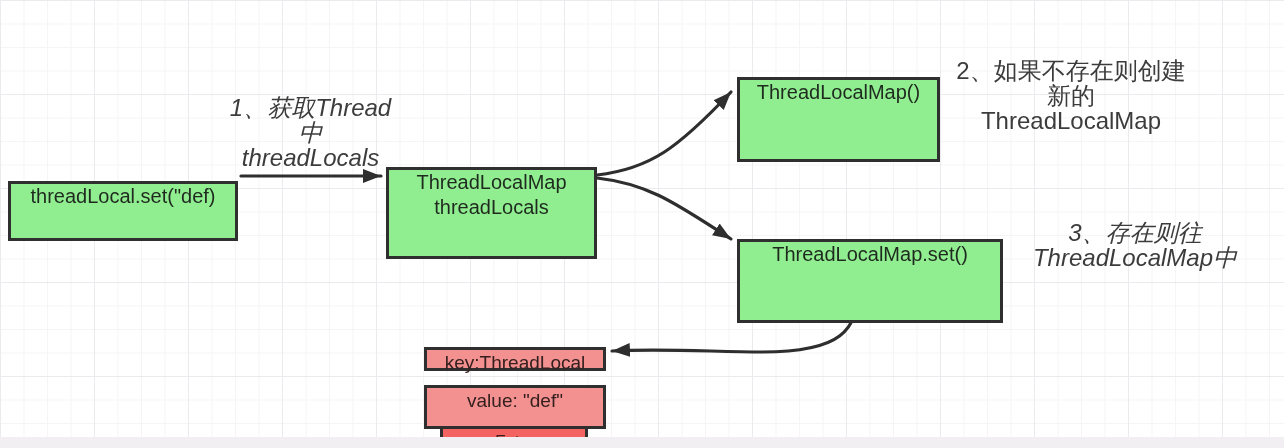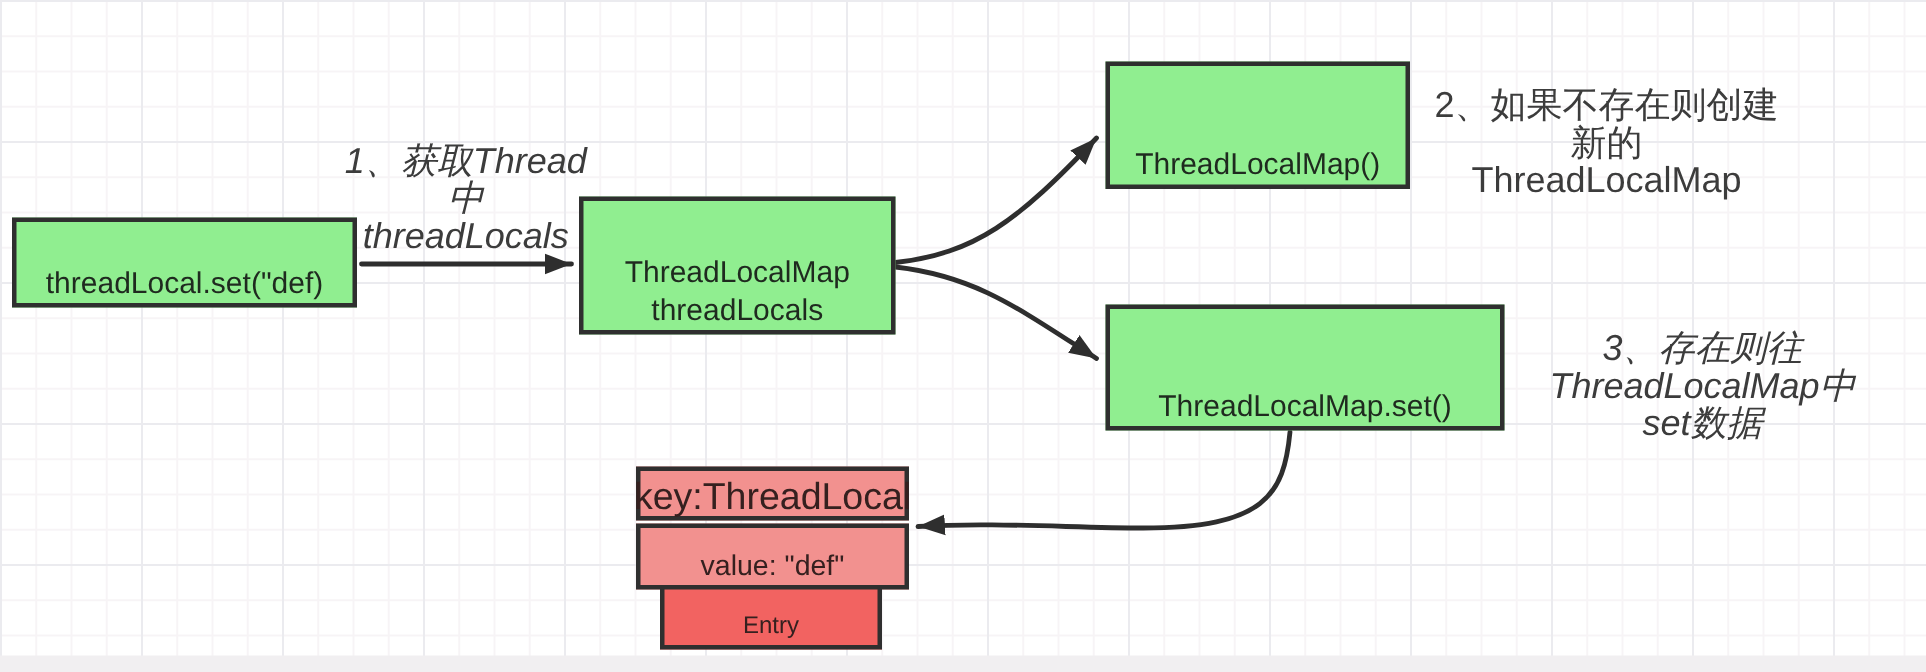--- a/index.html
+++ b/index.html
@@ -13,32 +13,33 @@
       linear-gradient(to right, #ebebef 1px, transparent 1px),
       linear-gradient(to bottom, #ebebef 1px, transparent 1px),
       linear-gradient(to right, #f7f4f6 1px, transparent 1px),
       linear-gradient(to bottom, #f7f4f6 1px, transparent 1px);
     background-size: 94px 94px, 94px 94px, 23.5px 23.5px, 23.5px 23.5px;
   }
   .connectors { position:absolute; left:0; top:0; width:1284px; height:448px; pointer-events:none; }
   .node {
     position:absolute; box-sizing:border-box;
     border:3px solid #2f2f2f;
-    display:flex; flex-direction:column; align-items:center; justify-content:flex-end;
+    display:flex; flex-direction:column; align-items:center; justify-content:flex-start;
     font-size:20px; color:#1f2a1f; text-align:center; line-height:25px;
     white-space:nowrap;
+    margin-top:36px;
   }
   .green { background:#90ee90; }
   .pink  { background:#f2918f; color:#35201f; }
   .red   { background:#f26361; color:#35201f; }
   #n-set    { left:8px;   top:145px; width:230px; height:60px; }
   #n-map    { left:386px; top:131px; width:211px; height:92px; }
   #n-newmap { left:737px; top:41px;  width:203px; height:85px; }
   #n-mapset { left:737px; top:203px; width:266px; height:84px; }
-  #n-key    { left:424px; top:311px; width:182px; height:36px; font-size:25px; }
+  #n-key    { left:424px; top:311px; width:182px; height:24px; font-size:19px; }
   #n-value  { left:424px; top:349px; width:182px; height:44px; font-size:19px; }
   #n-entry  { left:440px; top:390px; width:148px; height:43px; font-size:16px; }
   .annotation {
     position:absolute; text-align:center;
     font-size:24px; line-height:25px; color:#3c3c3c;
   }
   #a1 { left:218px; top:95px;  width:185px;font-style:italic; }
   #a2 { left:945px; top:58px;  width:252px; }
   #a3 { left:986px; top:220px; width:298px;font-style:italic; }
   #a4 { left:775px; top:366px; width:300px; }
@@ -98,19 +99,18 @@
     <span class="line">threadLocals</span>
   </div>
 
   <div class="annotation" id="a2">
     <span class="line">2、如果不存在则创建新的</span>
     <span class="line">ThreadLocalMap</span>
   </div>
 
   <div class="annotation" id="a3">
     <span class="line">3、存在则往ThreadLocalMap中</span>
-    <span class="line">set数据</span>
   </div>
 
 
   <div class="footer-strip"></div>
 
 </div>
 
 </body></html>

